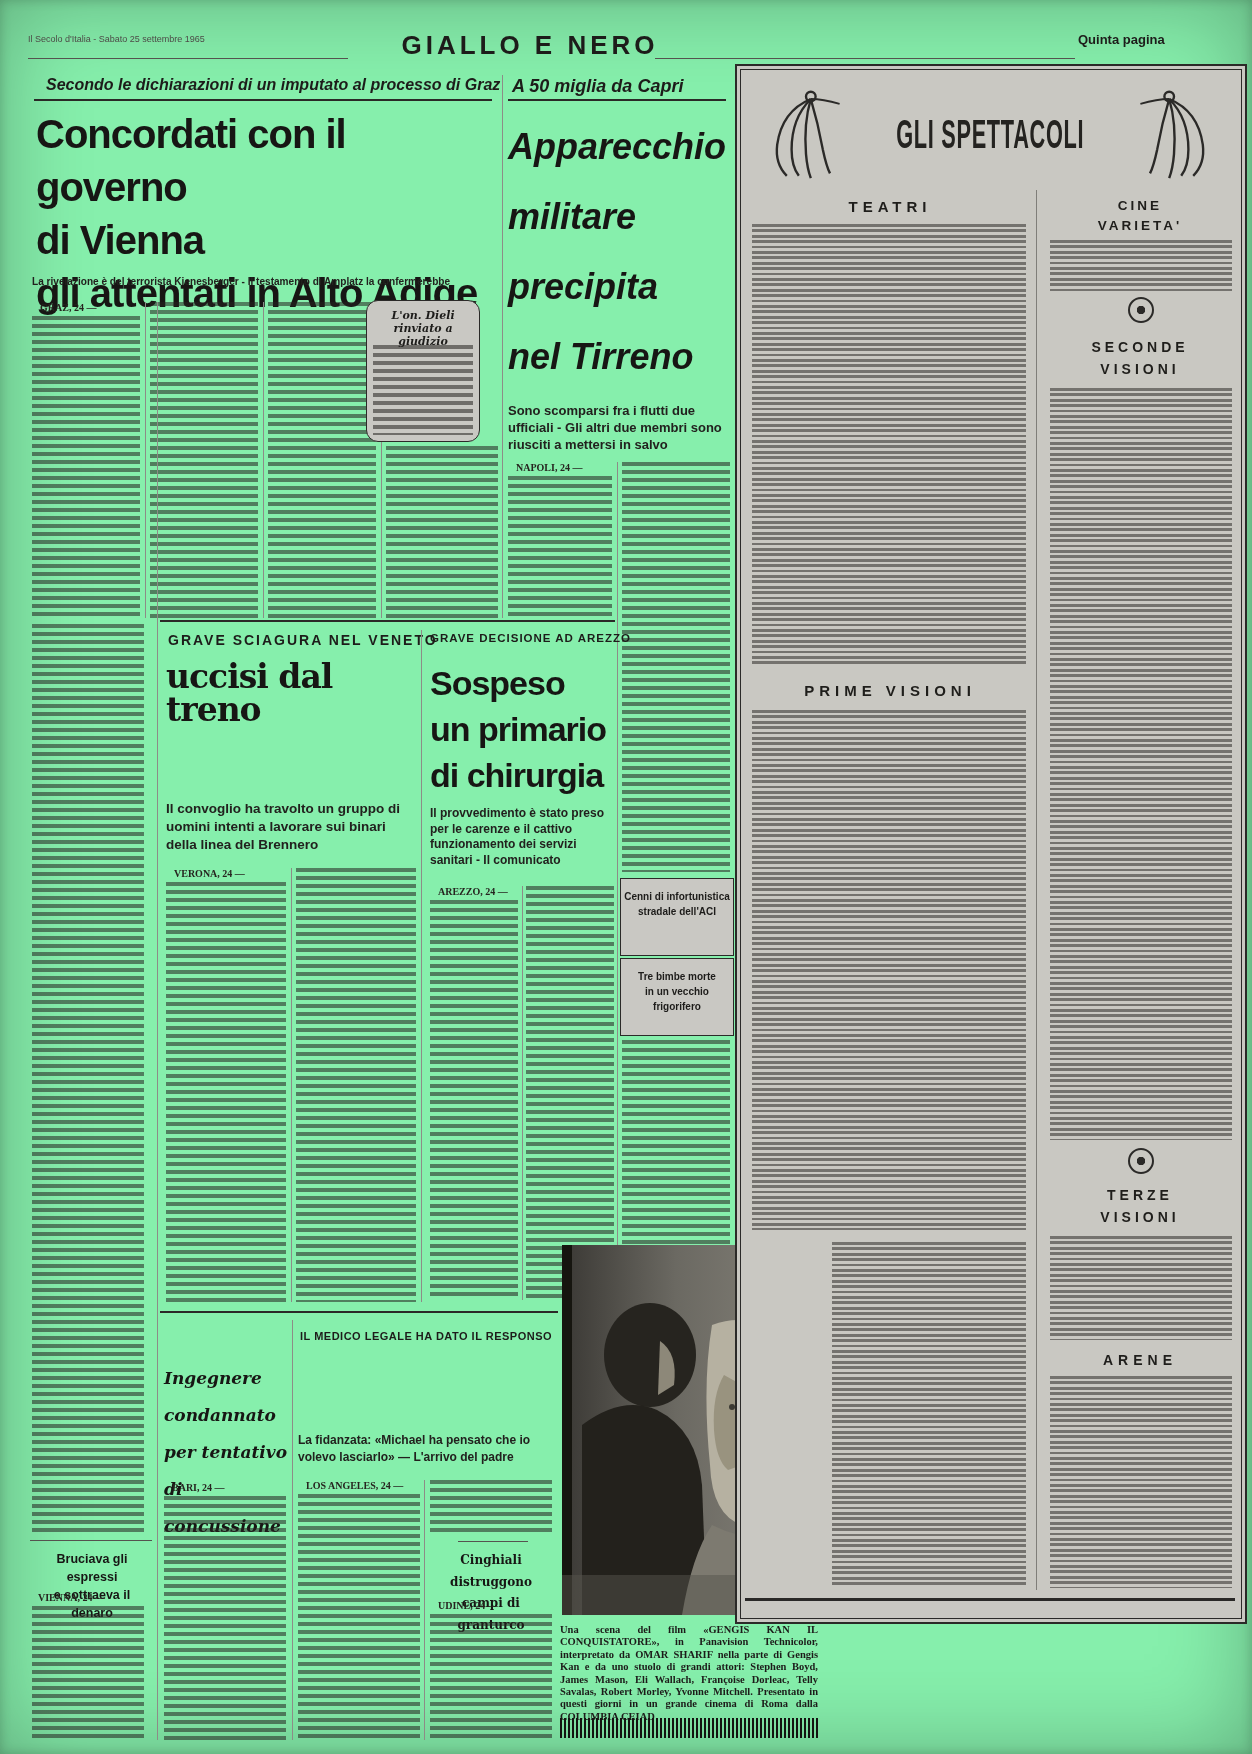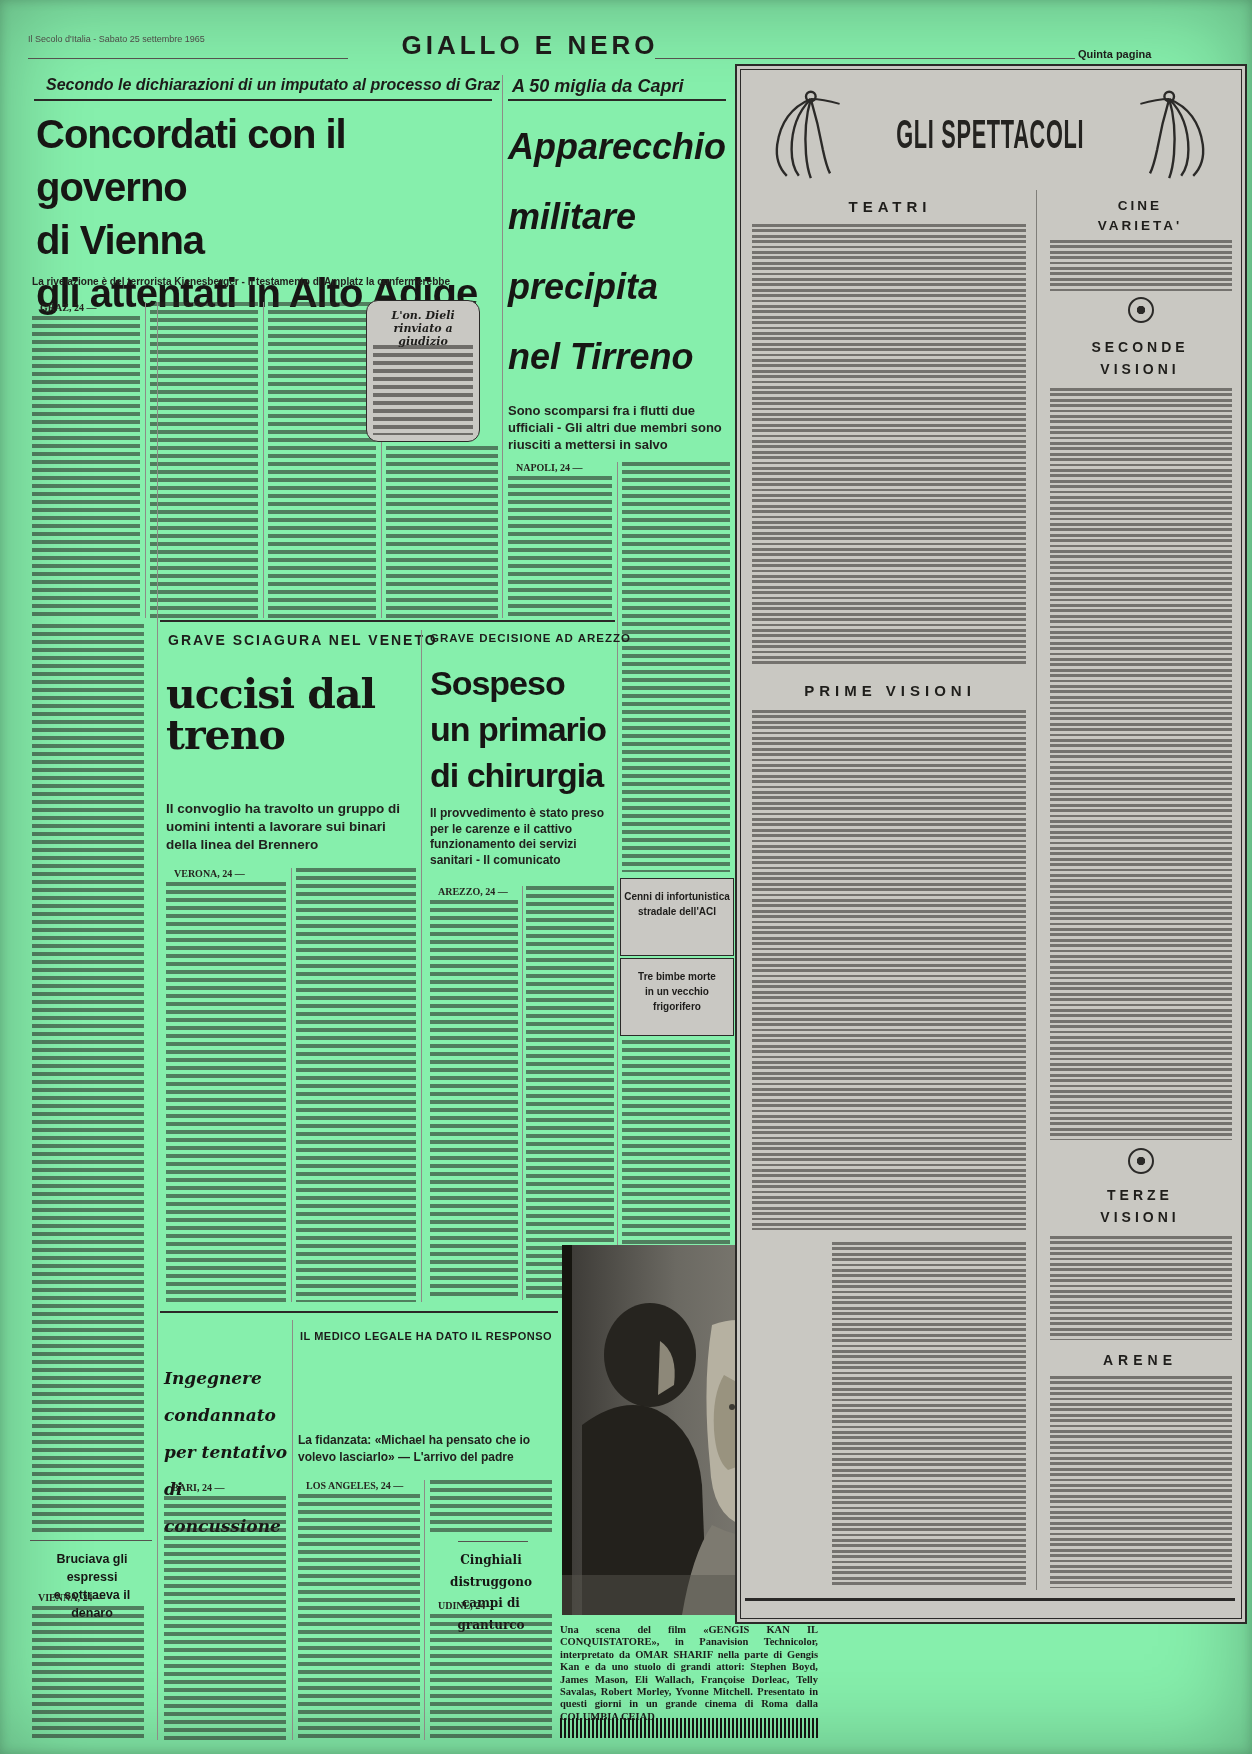--- a/index.html
+++ b/index.html
@@ -35,21 +35,21 @@
 </style>
 </head>
 <body>
 
 <div id="page">
 
   <div class="abs" style="left:28px;top:34px;width:290px;font-size:9px;color:#4d4b47;">Il Secolo d'Italia - Sabato 25 settembre 1965</div>
   <div class="abs" style="left:330px;top:30px;width:400px;text-align:center;font-weight:900;font-size:26px;letter-spacing:4px;">GIALLO E NERO</div>
   <div class="hrule thin" style="left:28px;top:58px;width:320px;"></div>
   <div class="hrule thin" style="left:655px;top:58px;width:420px;"></div>
-  <div class="abs" style="left:1078px;top:48px;width:150px;font-weight:bold;font-size:11px;">Quinta pagina</div>
+  <div class="abs" style="left:1078px;top:32px;width:150px;font-weight:bold;font-size:13px;">Quinta pagina</div>
 
   <div class="abs kicker" style="left:46px;top:76px;font-size:16px;font-style:italic;">Secondo le dichiarazioni di un imputato al processo di Graz</div>
   <div class="hrule" style="left:34px;top:99px;width:458px;"></div>
 
   <div class="abs headline" style="left:36px;top:108px;width:470px;font-size:40px;letter-spacing:-1px;line-height:53px;">
     <div>Concordati con il governo</div>
     <div>di Vienna</div>
     <div>gli attentati in Alto Adige</div>
   </div>
   <div class="abs subhead" style="left:32px;top:275px;width:470px;font-size:10.5px;white-space:nowrap;transform:scaleX(.96);transform-origin:left;">La rivelazione è del terrorista Kienesberger - Il testamento di Amplatz la confermerebbe</div>
@@ -108,21 +108,21 @@
       <div>in un vecchio frigorifero</div>
     </div>
   </div>
   <div class="abs stripes" style="left:622px;top:1040px;width:108px;height:260px;"></div>
 
   <div class="vrule" style="left:157px;top:302px;height:1438px;"></div>
   <div class="hrule" style="left:160px;top:620px;width:455px;"></div>
 
   <div class="abs kicker" style="left:168px;top:632px;font-size:14px;letter-spacing:2px;">GRAVE SCIAGURA NEL VENETO</div>
   <div class="abs headline serifhead" style="left:166px;top:660px;width:252px;">
-    <div style="font-size:41px;margin-top:14px;letter-spacing:-1px;">uccisi dal treno</div>
+    <div style="font-size:33px;letter-spacing:-1px;">uccisi dal treno</div>
   </div>
   <div class="abs subhead" style="left:166px;top:800px;width:252px;font-size:13.5px;line-height:18px;">Il convoglio ha travolto un gruppo di uomini intenti a lavorare sui binari della linea del Brennero</div>
 
   <div class="abs dateline" style="left:174px;top:868px;">VERONA, 24 —</div>
   <div class="abs stripes" style="left:166px;top:882px;width:120px;height:420px;"></div>
   <div class="abs stripes" style="left:296px;top:868px;width:120px;height:434px;"></div>
   <div class="vrule" style="left:291px;top:868px;height:434px;"></div>
   <div class="vrule" style="left:421px;top:630px;height:672px;"></div>
 
   <div class="abs kicker" style="left:430px;top:632px;font-size:11.5px;letter-spacing:1px;">GRAVE DECISIONE AD AREZZO</div>

